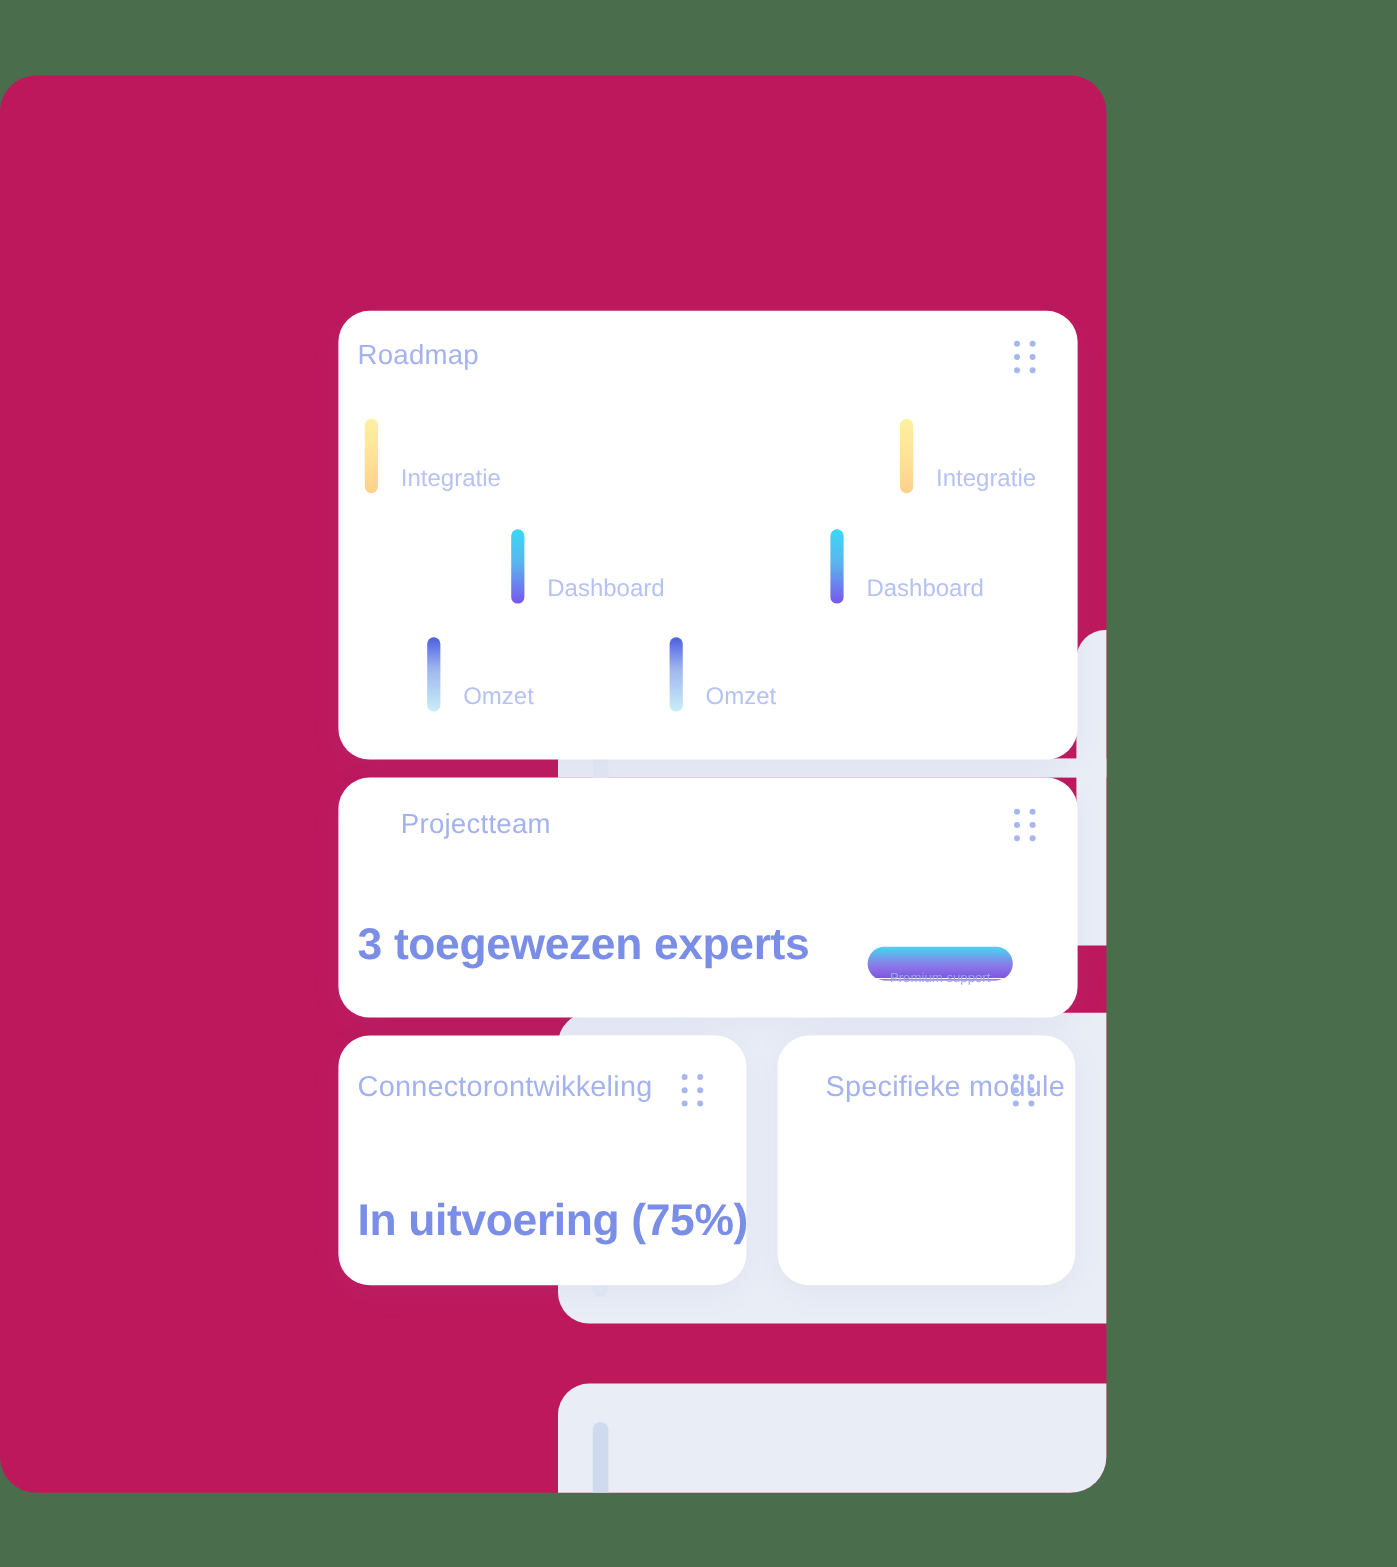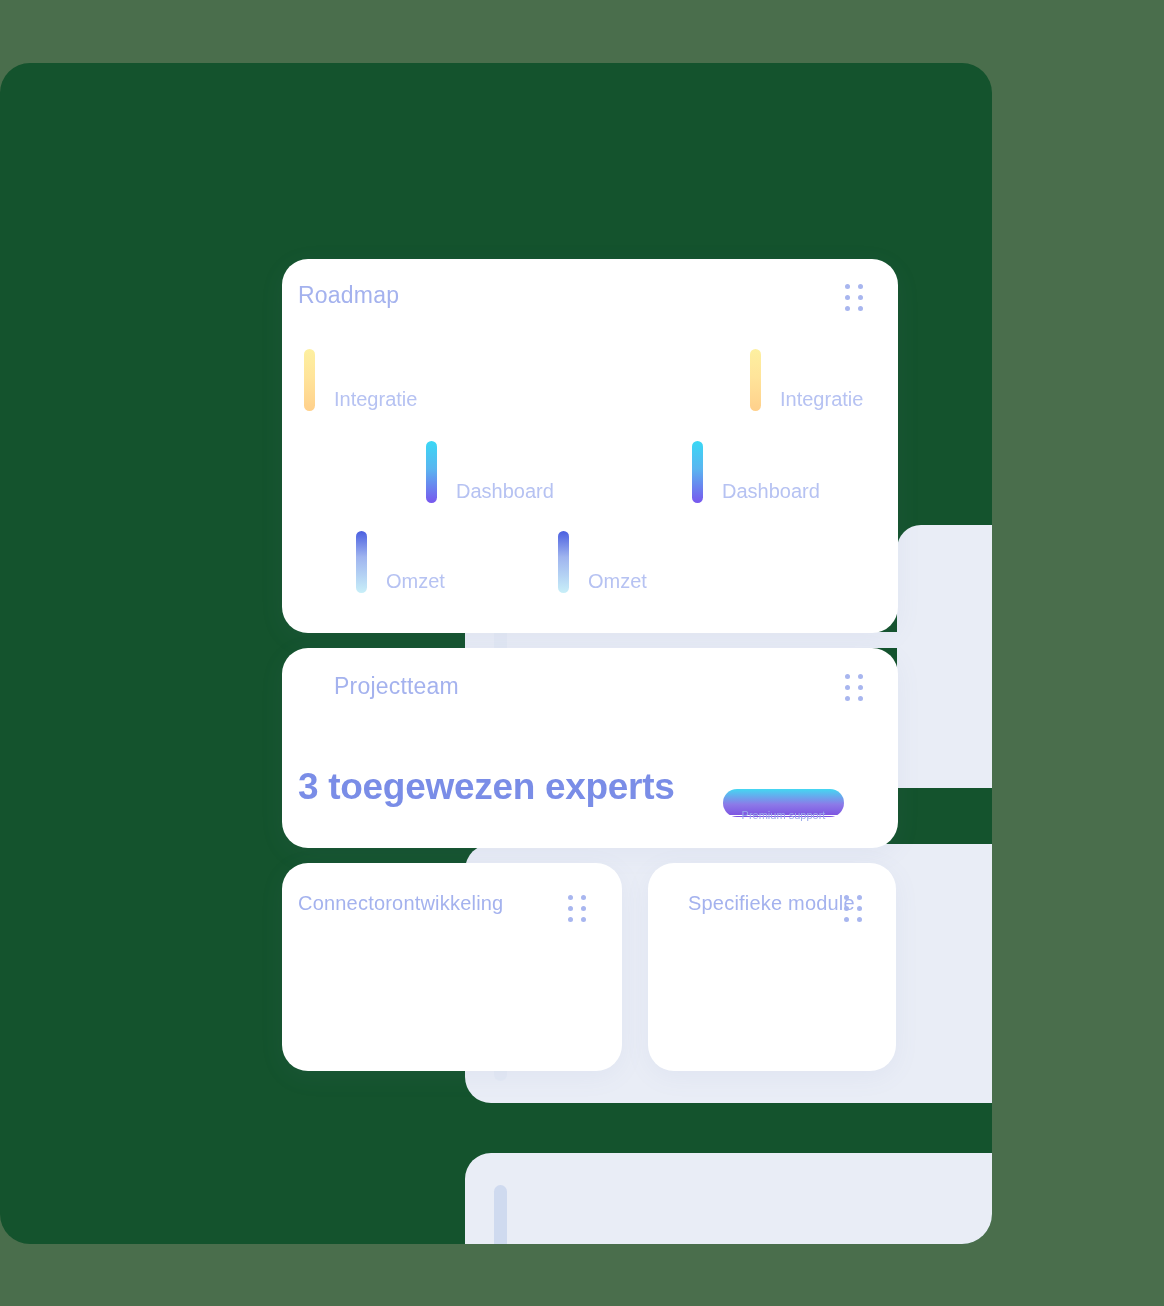--- a/index.html
+++ b/index.html
@@ -7,22 +7,22 @@
     width: 1164px; height: 1306px;
     font-family: "Liberation Sans", sans-serif;
     overflow: hidden;
   }
   body { background: #4a6e4c; position: relative; }
 
   
   #app-panel {
     position: absolute;
     left: 0; top: 63px;
-    width: 992px; height: 1181px;
-    background: #14532d;
+    width: 922px; height: 1181px;
+    background: #be185d;
     border-radius: 30px 30px 30px 30px;
     overflow: hidden;
   }
 
   
   .slab {
     position: absolute;
     background: #e9edf6;
   }
   #slab-right-upper {
@@ -79,21 +79,21 @@
 
   
   .card-title {
     position: absolute;
     left: 16px; top: 22px;
     font-size: 23px;
     color: #a4b2ee;
     letter-spacing: .2px;
     line-height: 1.25;
   }
-  .card-title.sm { font-size: 20px; width: 215px; }
+  .card-title.sm { font-size: 24px; width: 215px; }
   .card-headline {
     position: absolute;
     left: 16px;
     font-size: 37px;
     color: #7a8de7;
     letter-spacing: -.3px;
     white-space: nowrap;
     font-weight: bold;
   }
 
@@ -232,20 +232,21 @@
 
     <div class="drag-handle" style="left:286px; top:32px;">
       <span></span>
       <span></span>
       <span></span>
       <span></span>
       <span></span>
       <span></span>
     </div>
 
+    <div class="card-headline" style="top:133px;">In uitvoering (75%)</div>
   </div>
 
   <div class="card" id="card-module">
     <div class="card-title sm" style="top:28px; width:210px;margin-left:24px;">Specifieke module</div>
 
     <div class="drag-handle" style="left:196px; top:32px;">
       <span></span>
       <span></span>
       <span></span>
       <span></span>

